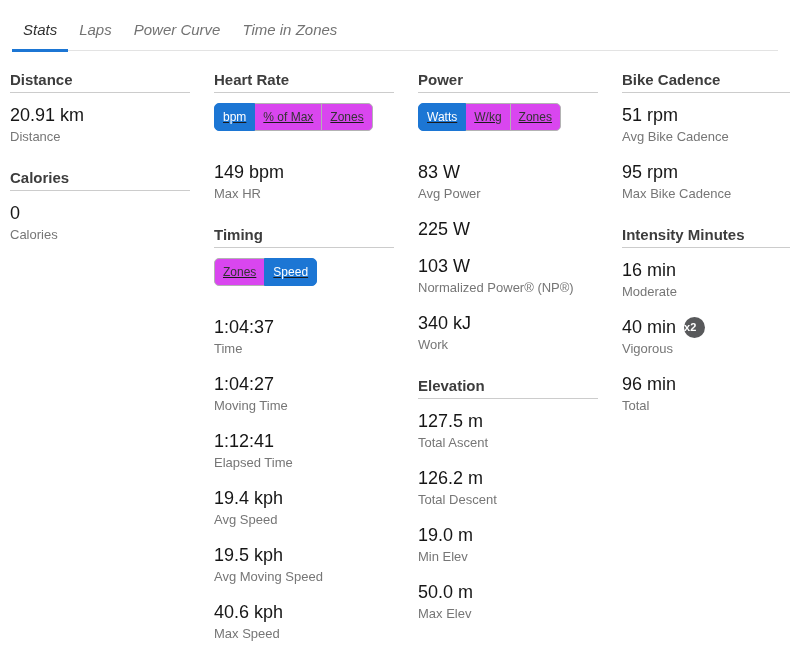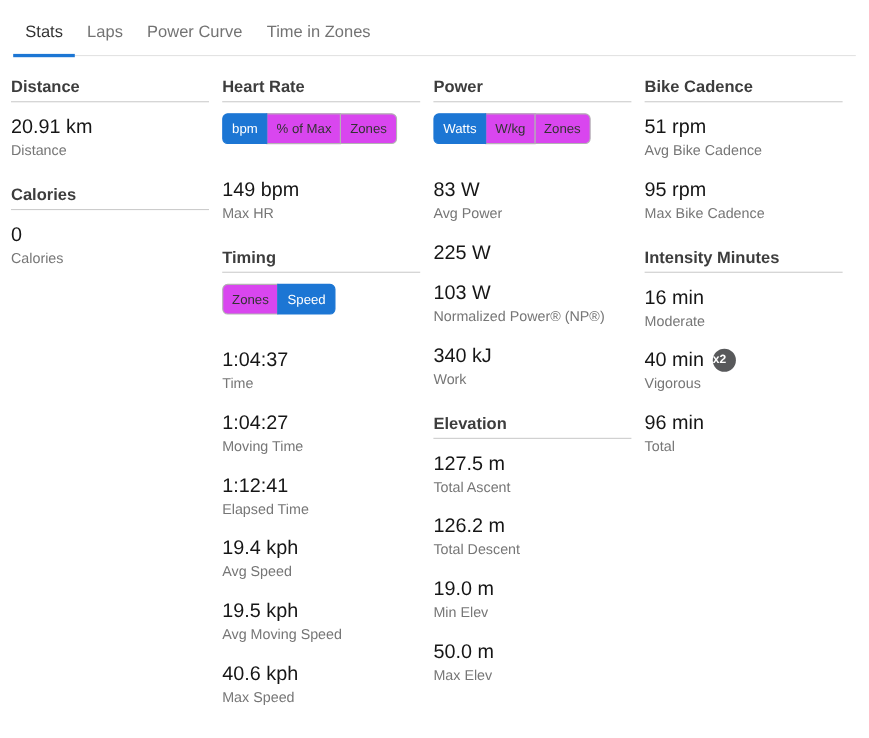--- a/index.html
+++ b/index.html
@@ -9,20 +9,21 @@
     font-family: "Liberation Sans", sans-serif;
     color: #1b1b1b;
   }
 
   
   .tabbar {
     margin: 0 12px;
     padding-top: 20px;
     border-bottom: 1px solid #e3e3e3;
     display: flex;
+    font-style: italic;
   }
   .tab {
     font-size: 15px;
     line-height: 20px;
     color: #737373;
     padding: 0 11px 9px;
     border-bottom: 3px solid transparent;
     margin-bottom: -2px;
     cursor: pointer;
     white-space: nowrap;
@@ -30,37 +31,38 @@
   .tab.active {
     color: #333;
     border-bottom-color: var(--accent, #1c76d4);
   }
 
   
   .grid {
     margin: 19px 8px 0 10px;
     display: grid;
     grid-template-columns: repeat(4, 180px);
-    column-gap: 12px;
+    column-gap: 24px;
     align-items: start;
   }
   .section { margin-bottom: 21px; }
   .section-title {
     font-size: 15px;
     line-height: 20px;
     color: #3d3d3d;
     padding-bottom: 2px;
     border-bottom: 1px solid #ccc;
     margin-bottom: 10px;
   }
 
   .toggle-group {
     display: flex;
     width: fit-content;
     margin-bottom: 29px;
+    text-decoration: underline;
   }
   .toggle-btn {
     font-family: inherit;
     font-size: 12px;
     line-height: 16px;
     padding: 5px 8px;
     background: #d946ef;
     color: #333;
     border: 1px solid #b3b3b3;
     margin-left: -1px;

